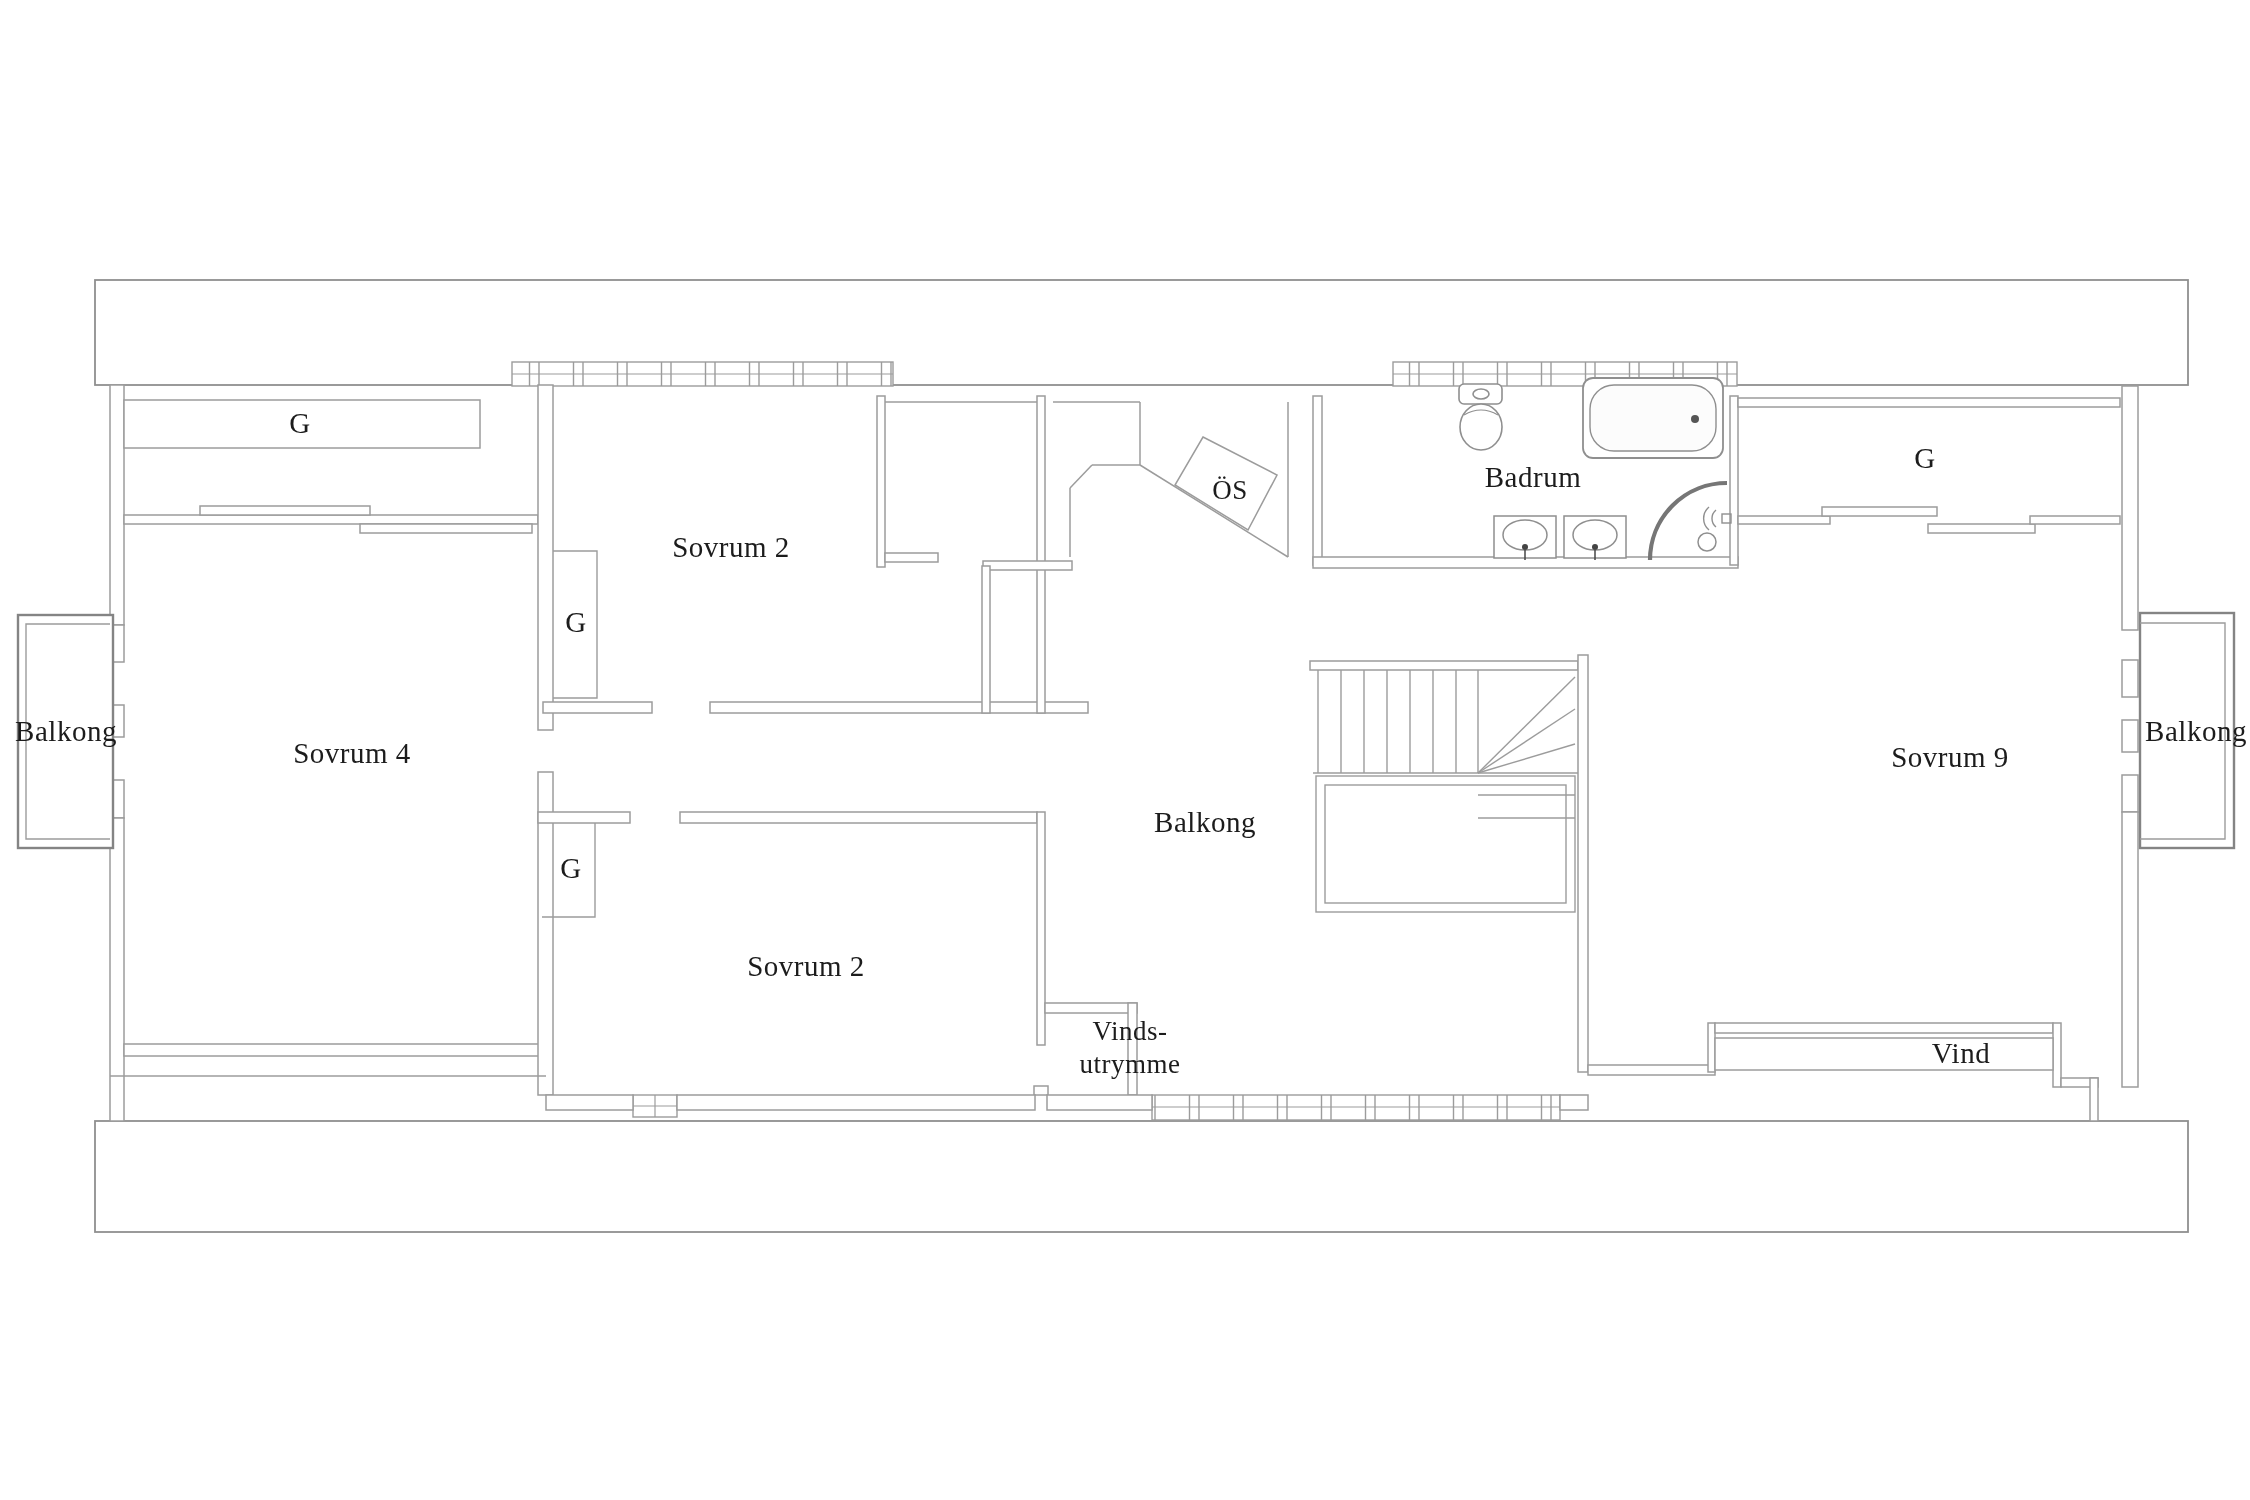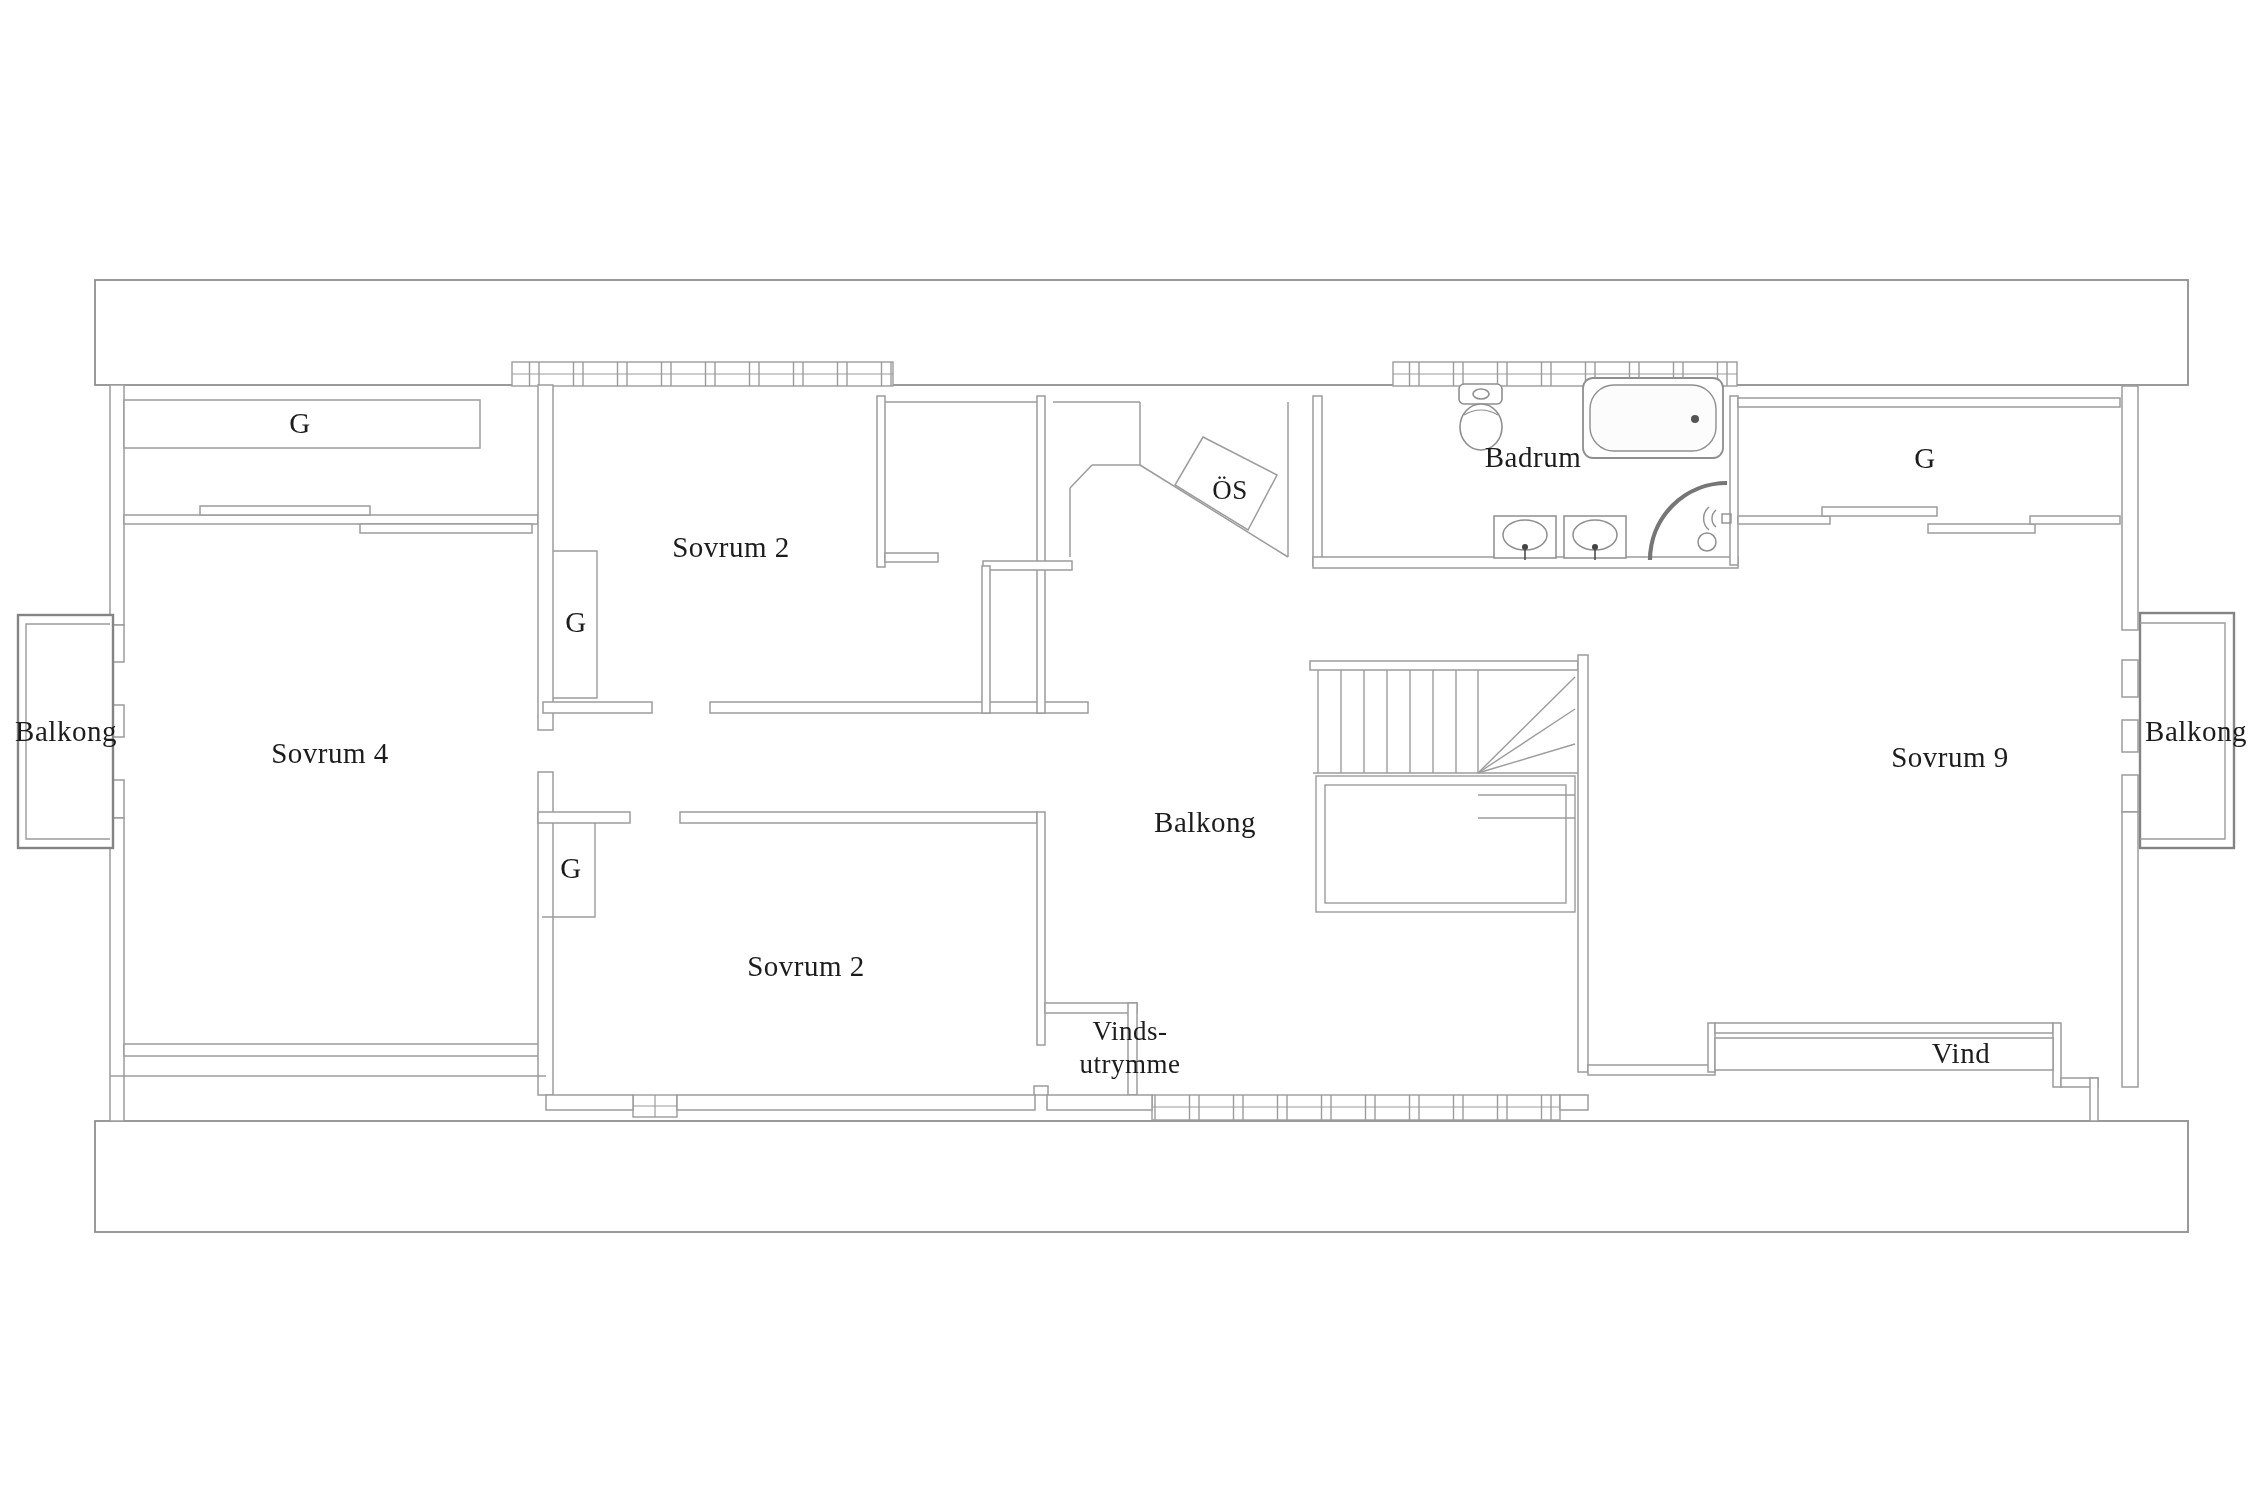--- a/index.html
+++ b/index.html
@@ -204,26 +204,26 @@
 
     <g fill="none">
       <path d="M1650,560 A77,77 0 0 1 1727,483" stroke="#767676" stroke-width="4.2"></path>
       <circle cx="1707" cy="542" r="9" stroke="#8f8f8f" stroke-width="1.5"></circle>
       <rect x="1722" y="514" width="9" height="9" stroke="#8f8f8f" stroke-width="1.4"></rect>
       <path d="M1716,510 a11,11 0 0 0 0,17" stroke="#8f8f8f" stroke-width="1.4"></path>
       <path d="M1709,507 a15,15 0 0 0 0,23" stroke="#8f8f8f" stroke-width="1.4"></path>
     </g>
   </svg>
 
-  <div class="lbl" style="left:330px;top:753px">Sovrum 4</div>
+  <div class="lbl" style="left:352px;top:753px">Sovrum 4</div>
   <div class="lbl" style="left:731px;top:547px">Sovrum 2</div>
   <div class="lbl" style="left:806px;top:966px">Sovrum 2</div>
   <div class="lbl" style="left:1950px;top:757px">Sovrum 9</div>
   <div class="lbl" style="left:1205px;top:822px">Balkong</div>
-  <div class="lbl" style="left:1533px;top:457px">Badrum</div>
+  <div class="lbl" style="left:1533px;top:477px">Badrum</div>
   <div class="lbl" style="left:1961px;top:1053px">Vind</div>
 
   <div class="lbl two-line small" style="left:1086px;top:1048px">
     <div>Vinds-</div>
     <div>utrymme</div>
   </div>
 
   <div class="lbl" style="left:66px;top:731px">Balkong</div>
   <div class="lbl" style="left:2196px;top:731px">Balkong</div>
 

